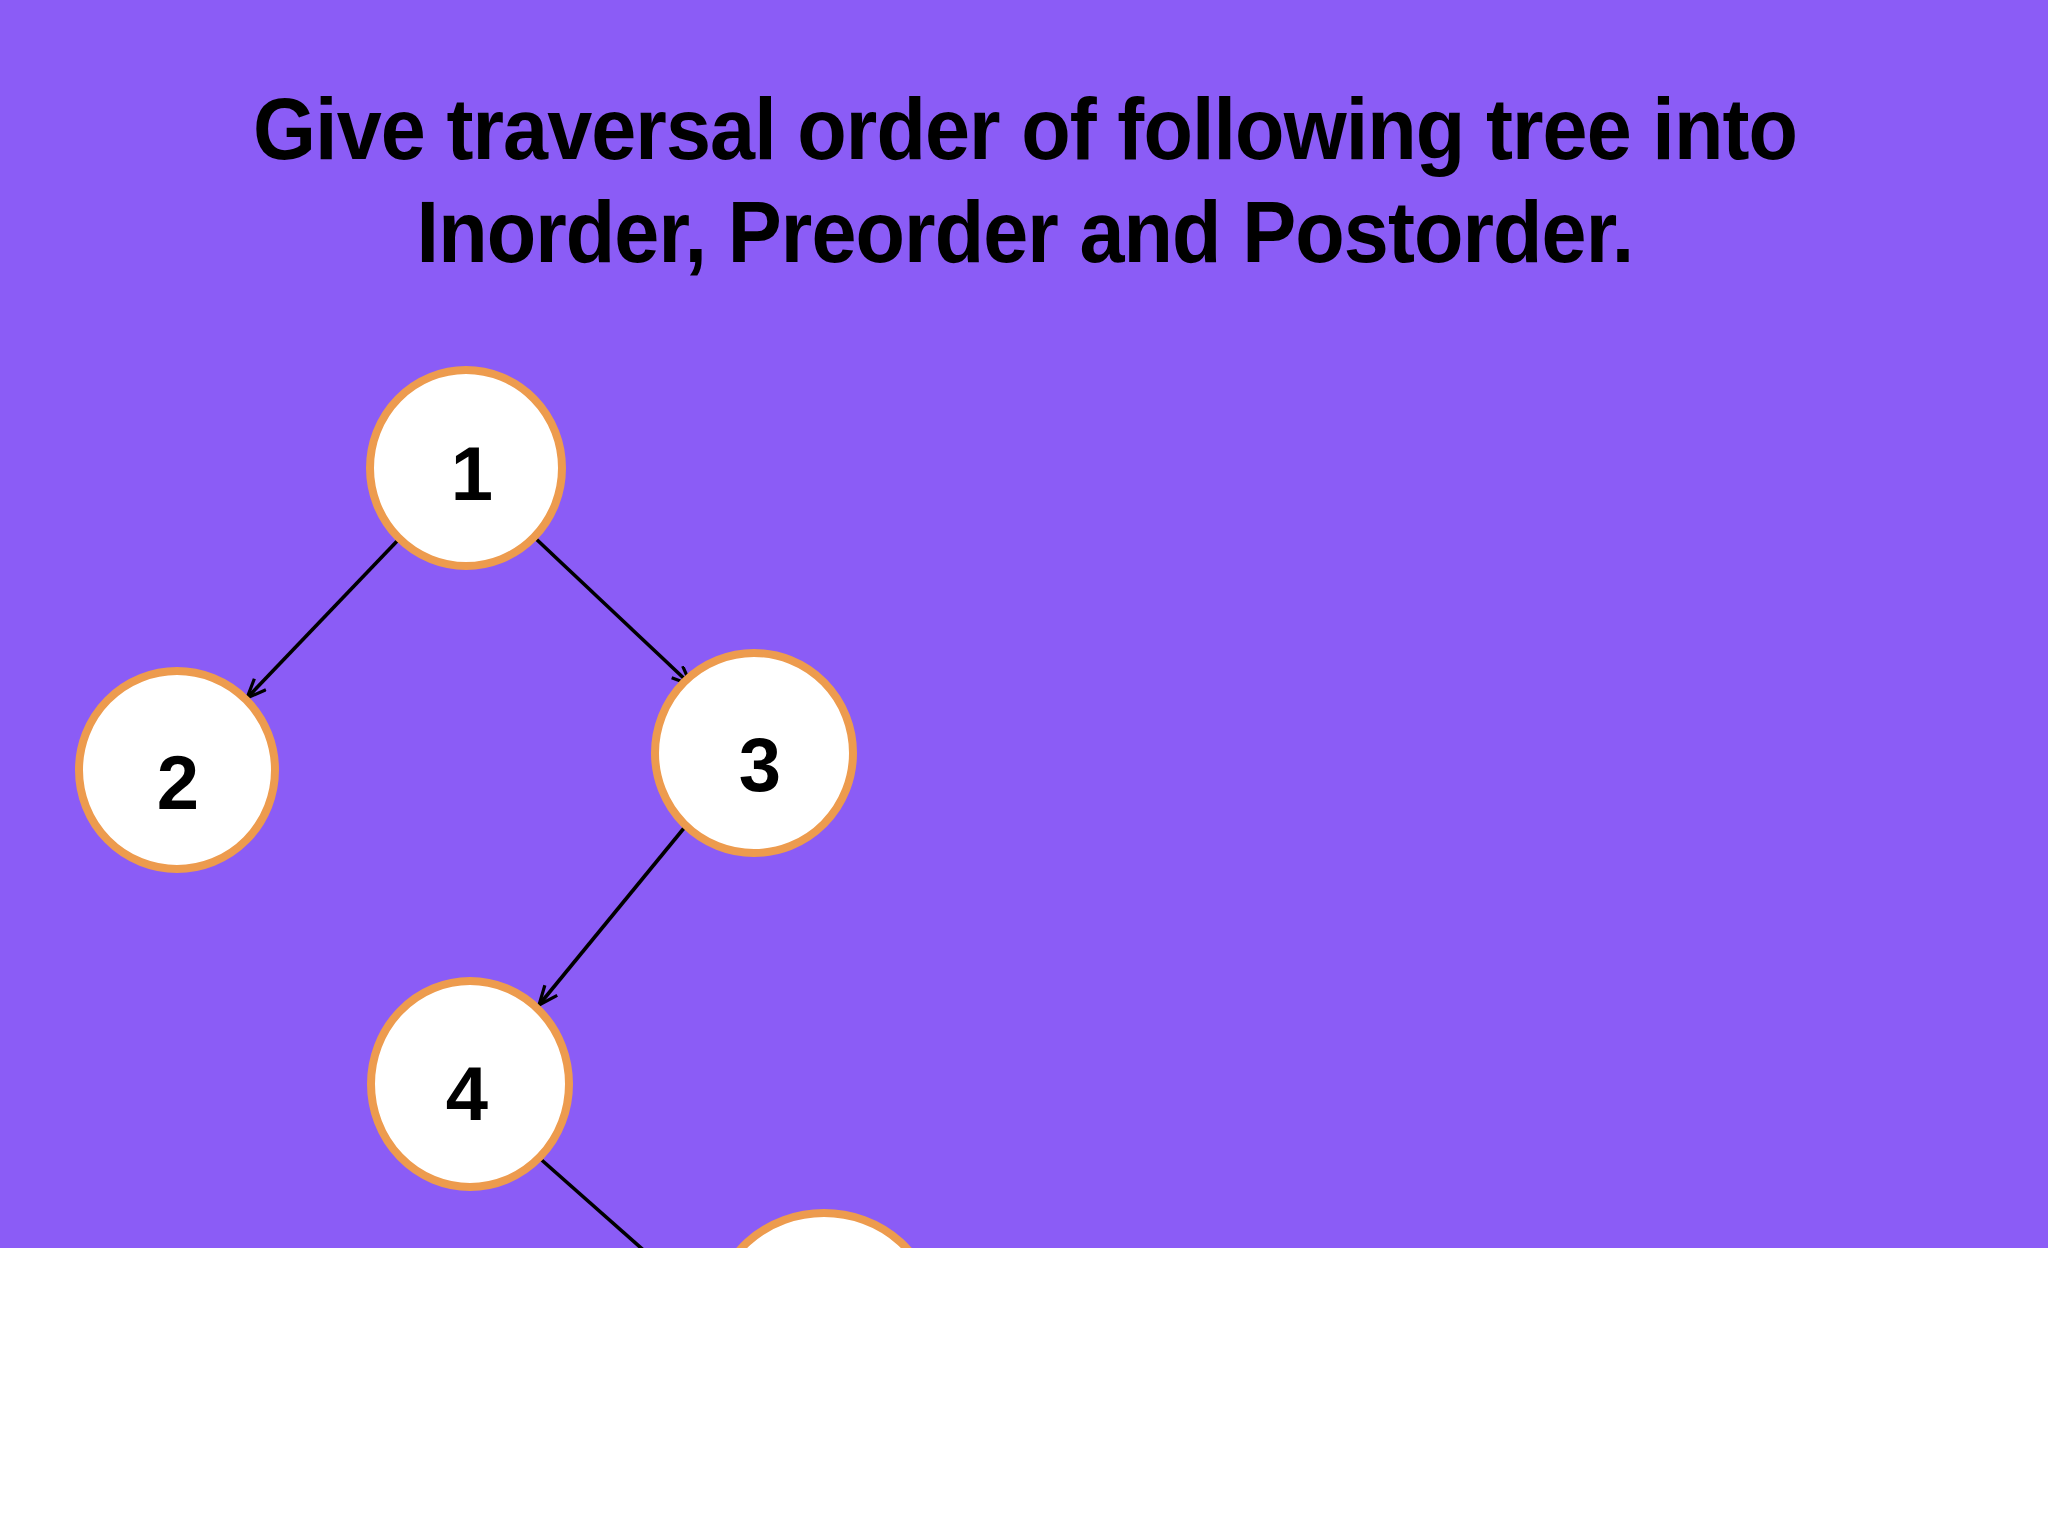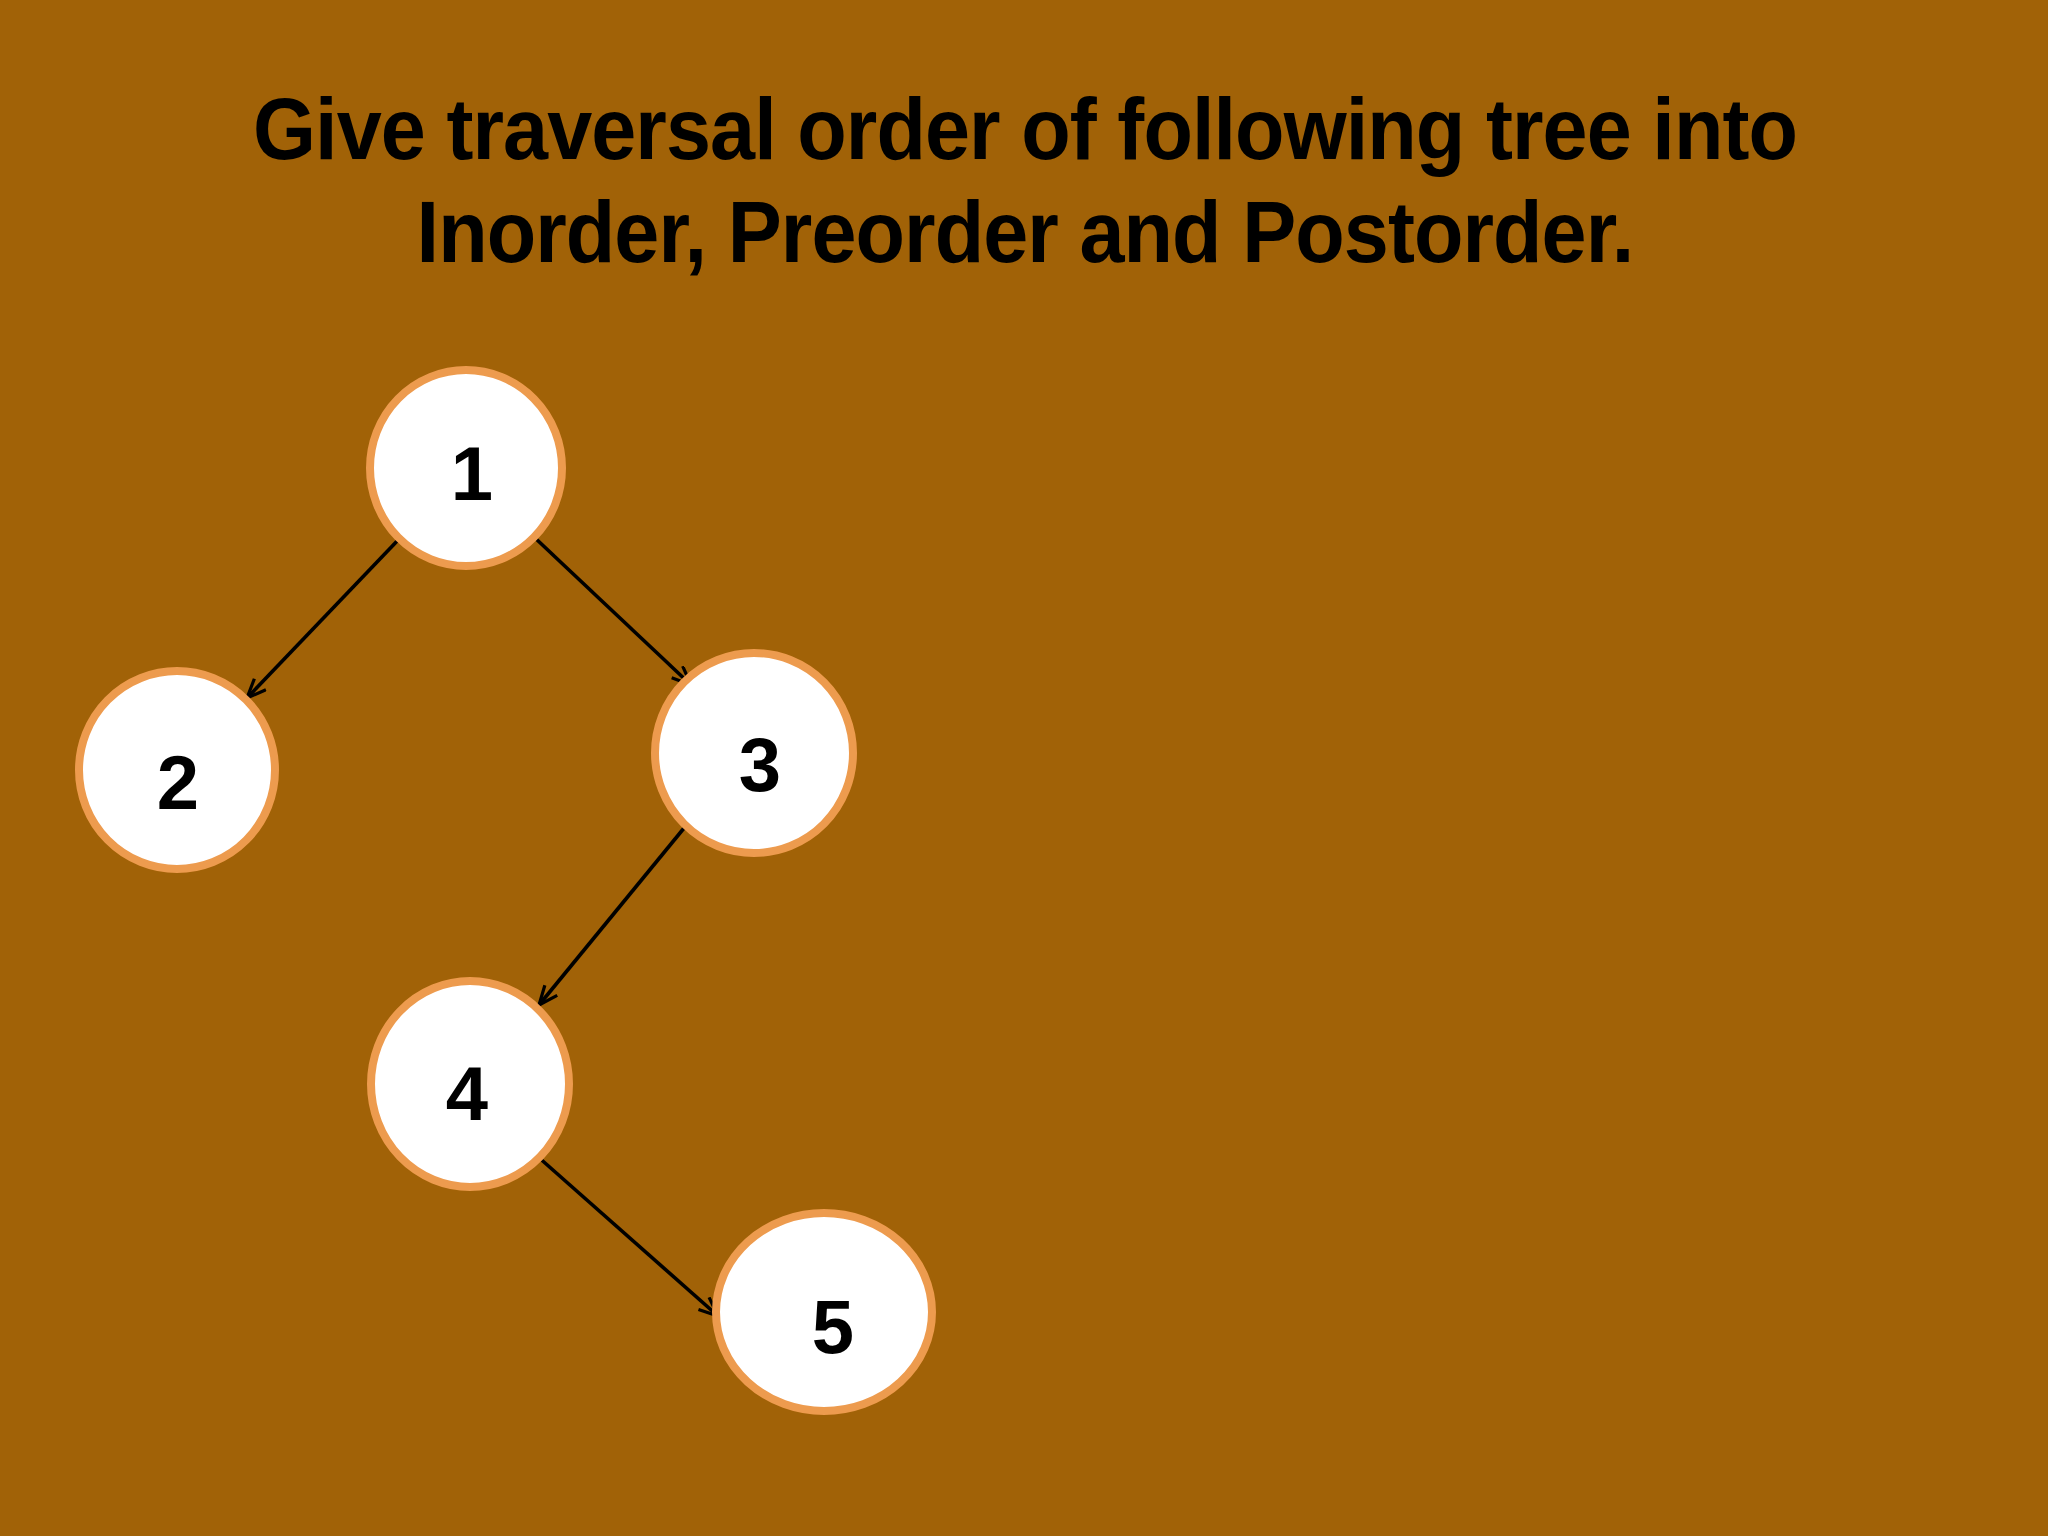--- a/index.html
+++ b/index.html
@@ -6,22 +6,22 @@
     margin: 0;
     padding: 0;
     background: #ffffff;
   }
   body {
     font-family: "Liberation Sans", sans-serif;
   }
   #slide {
     position: relative;
     width: 2048px;
-    height: 1536px;
-    background: #a16207;
+    height: 1248px;
+    background: #8b5cf6;
     overflow: hidden;
   }
   #title-block {
     position: absolute;
     left: 130px;
     top: 78px;
     width: 1790px;
     text-align: center;
     color: #000000;
     font-family: "Liberation Sans", sans-serif;

